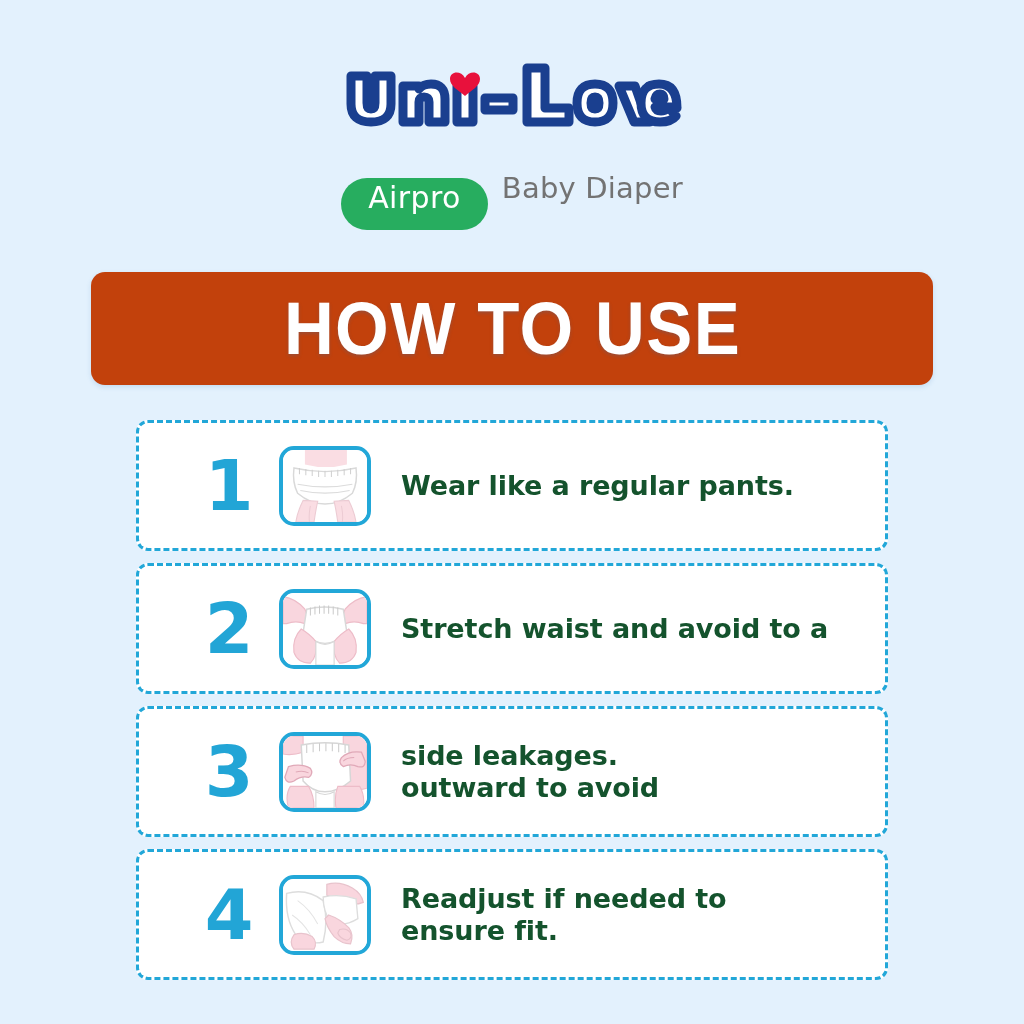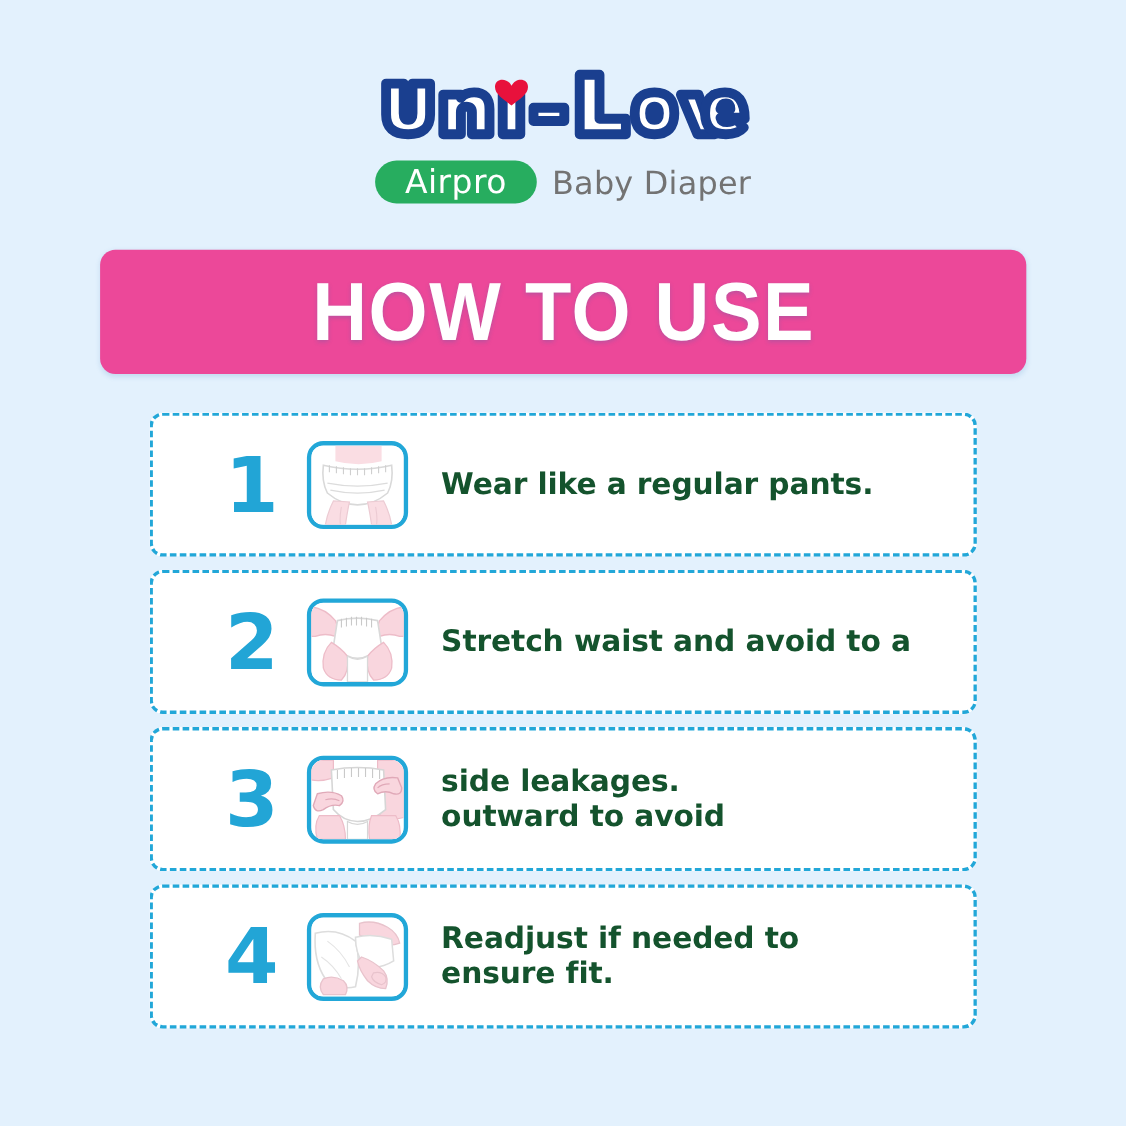--- a/index.html
+++ b/index.html
@@ -42,24 +42,25 @@
     align-items: center;
     gap: 14px;
   }
 
   .airpro-badge {
     background: #27ad5f;
     color: #ffffff;
     font-size: 30px;
     font-weight: 500;
     letter-spacing: 0.4px;
-    padding: 5px 27px 4px 27px;
+    padding: 5px 27px 17px 27px;
     border-radius: 999px;
     line-height: 1;
     font-family: "DejaVu Sans", sans-serif;
+    margin-top: 32px;
   }
 
   .baby-diaper-text {
     color: #737373;
     font-size: 29px;
     font-weight: 500;
     letter-spacing: 0.2px;
     font-family: "DejaVu Sans", sans-serif;
   }
 
@@ -67,21 +68,21 @@
   .banner-wrap {
     width: 1024px;
     display: flex;
     justify-content: center;
     margin-top: 42px;
   }
 
   .banner {
     width: 842px;
     height: 113px;
-    background: #ec4899;
+    background: #c2410c;
     border-radius: 14px;
     display: flex;
     align-items: center;
     justify-content: center;
     box-shadow: 0 2px 5px rgba(60,130,190,0.18);
   }
 
   .banner-title {
     color: #ffffff;
     font-size: 75px;

